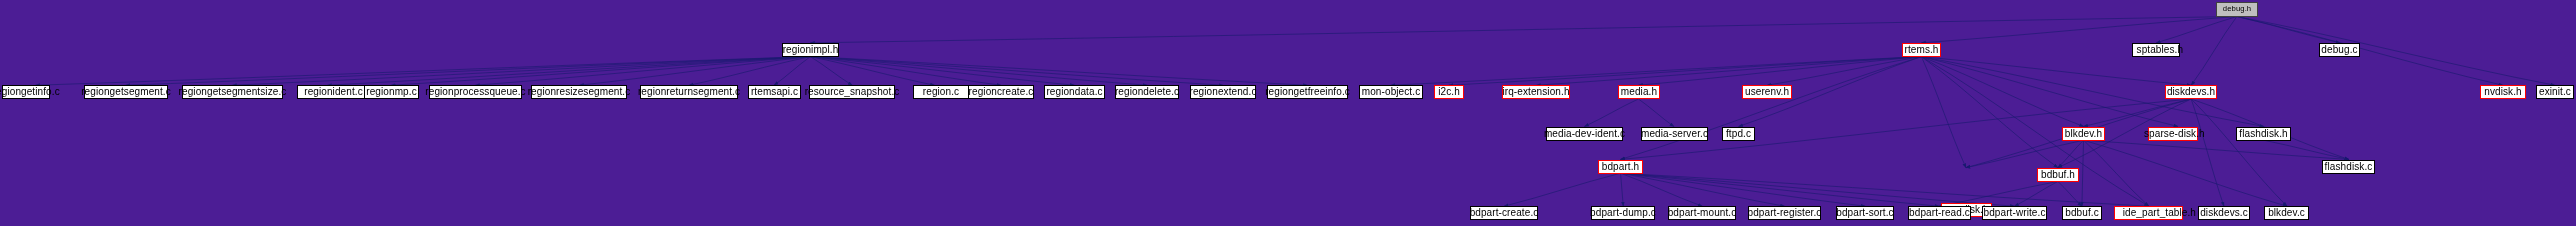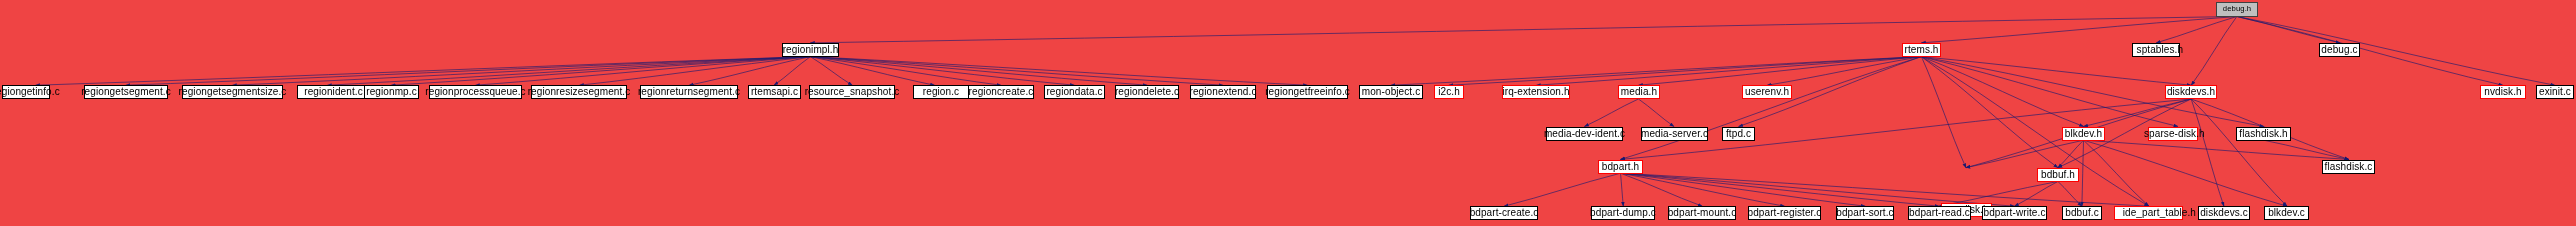--- a/index.html
+++ b/index.html
@@ -2,21 +2,21 @@
 <html style="font-size:8.8px"><head>
 <meta charset="utf-8">
 <title>debug.h include dependency graph</title>
 <style>
   html,body{margin:0;padding:0;background:#ffffff;}
   body{font-family:"Liberation Sans","DejaVu Sans",sans-serif;}
   #graph{
     position:relative;
     width:2576px;
     height:226px;
-    background:#ef4444;
+    background:#4c1d95;
     overflow:hidden;
   }
   #edges{
     position:absolute;
     left:0;top:0;
     width:2576px;
     height:226px;
     pointer-events:none;
   }
   .node{

